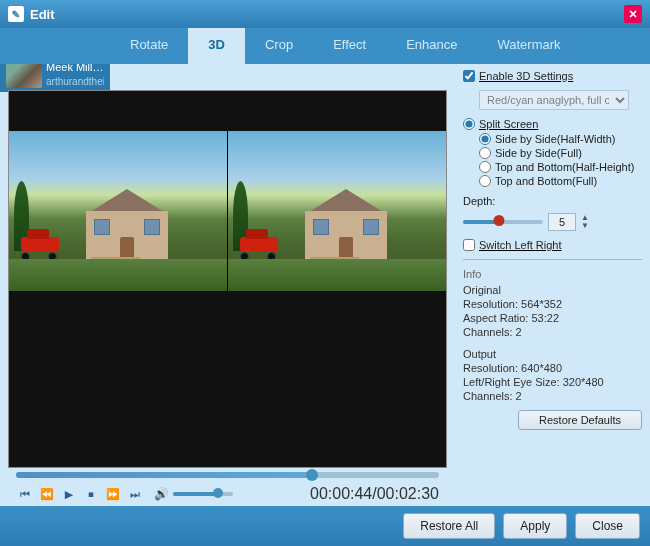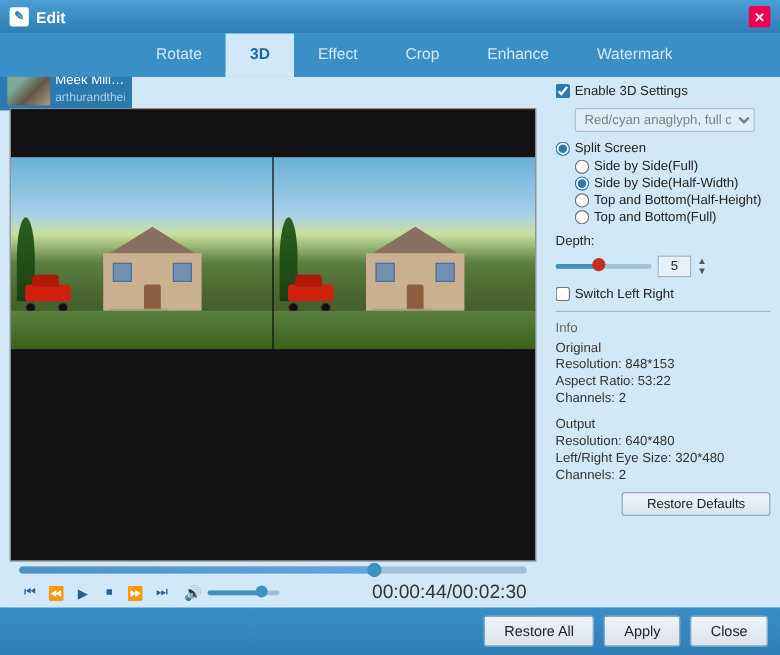--- a/index.html
+++ b/index.html
@@ -187,21 +187,21 @@
     .time-display { margin-left: auto; color: #333; font-size: 16px; }
 
     
     .right-panel {
       width: 195px;
       background: #d0e8f8;
       padding: 6px 8px;
       overflow-y: auto;
     }
     .panel-section { margin-bottom: 8px; }
-    .radio-row { display: flex; align-items: center; gap: 4px; margin-bottom: 3px; }
+    .radio-row { display: flex; align-items: center; gap: 4px; margin-bottom: 3px; text-decoration: underline; }
     .radio-input { width: 12px; height: 12px; accent-color: #2a7ab0; cursor: pointer; }
     .check-input { width: 12px; height: 12px; accent-color: #2a7ab0; cursor: pointer; }
     .label-text { color: #222; font-size: 11px; }
     .sub-options { margin-left: 16px; }
     .sub-radio-row { display: flex; align-items: center; gap: 4px; margin-bottom: 2px; }
 
     .dropdown-row {
       display: flex; align-items: center; margin-bottom: 6px; margin-left: 16px;
     }
     .dropdown-select {
@@ -282,22 +282,22 @@
     </div>
     <div class="sidebar-info">
       <div class="sidebar-title">Meek Mill Ft. ...</div>
       <div style="color:#aad0e8;font-size:10px;">arthurandthei...</div>
     </div>
   </div>
 
   <div class="tab-bar" style="position:absolute;top:0;left:0;right:0;height:36px;">
     <div class="tab-item">Rotate</div>
     <div class="tab-item active">3D</div>
+    <div class="tab-item">Crop</div>
     <div class="tab-item">Effect</div>
-    <div class="tab-item">Crop</div>
     <div class="tab-item">Enhance</div>
     <div class="tab-item">Watermark</div>
   </div>
 </div>
 
 <div class="main-content">
 
   <div class="preview-area">
     <div class="preview-label">Output Preview</div>
 
@@ -408,26 +408,26 @@
       </div>
     </div>
 
     <div class="panel-section">
       <div class="radio-row">
         <input type="radio" name="mode3d" class="radio-input" checked="" style="">
         <span class="label-text">Split Screen</span>
       </div>
       <div class="sub-options">
         <div class="sub-radio-row">
+          <input type="radio" name="split3d" class="radio-input" checked="" style="">
+          <span class="label-text">Side by Side(Half-Width)</span>
+        </div>
+        <div class="sub-radio-row">
           <input type="radio" name="split3d" class="radio-input" style="">
           <span class="label-text">Side by Side(Full)</span>
-        </div>
-        <div class="sub-radio-row">
-          <input type="radio" name="split3d" class="radio-input" checked="" style="">
-          <span class="label-text">Side by Side(Half-Width)</span>
         </div>
         <div class="sub-radio-row">
           <input type="radio" name="split3d" class="radio-input" style="">
           <span class="label-text">Top and Bottom(Half-Height)</span>
         </div>
         <div class="sub-radio-row">
           <input type="radio" name="split3d" class="radio-input" style="">
           <span class="label-text">Top and Bottom(Full)</span>
         </div>
       </div>
@@ -455,21 +455,21 @@
         <input type="checkbox" class="check-input" style="">
         <span class="label-text">Switch Left Right</span>
       </div>
     </div>
 
     <hr class="divider">
 
     <div class="info-section">
       <div class="info-heading">Info</div>
       <div class="info-item">Original</div>
-      <div class="info-item">Resolution: 848*153</div>
+      <div class="info-item">Resolution: 564*352</div>
       <div class="info-item">Aspect Ratio: 53:22</div>
       <div class="info-item">Channels: 2</div>
     </div>
 
     <div style="height:8px;"></div>
 
     <div class="info-section">
       <div class="info-item">Output</div>
       <div class="info-item">Resolution: 640*480</div>
       <div class="info-item">Left/Right Eye Size: 320*480</div>

